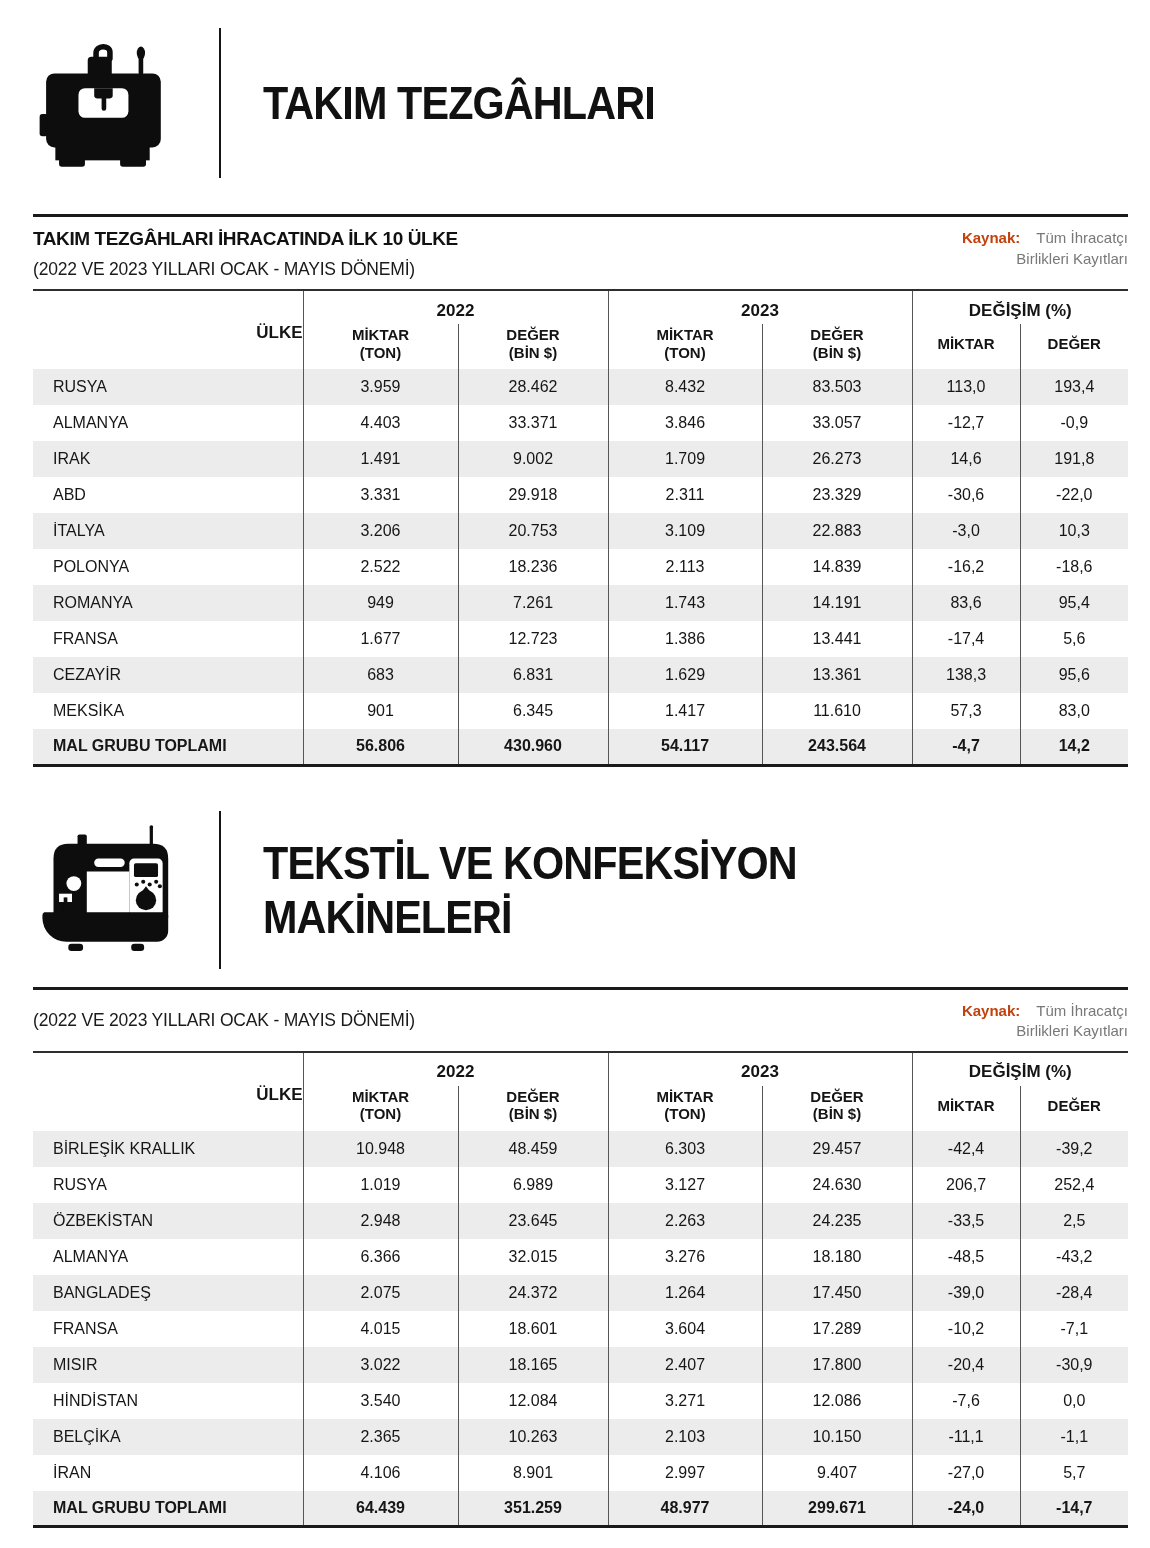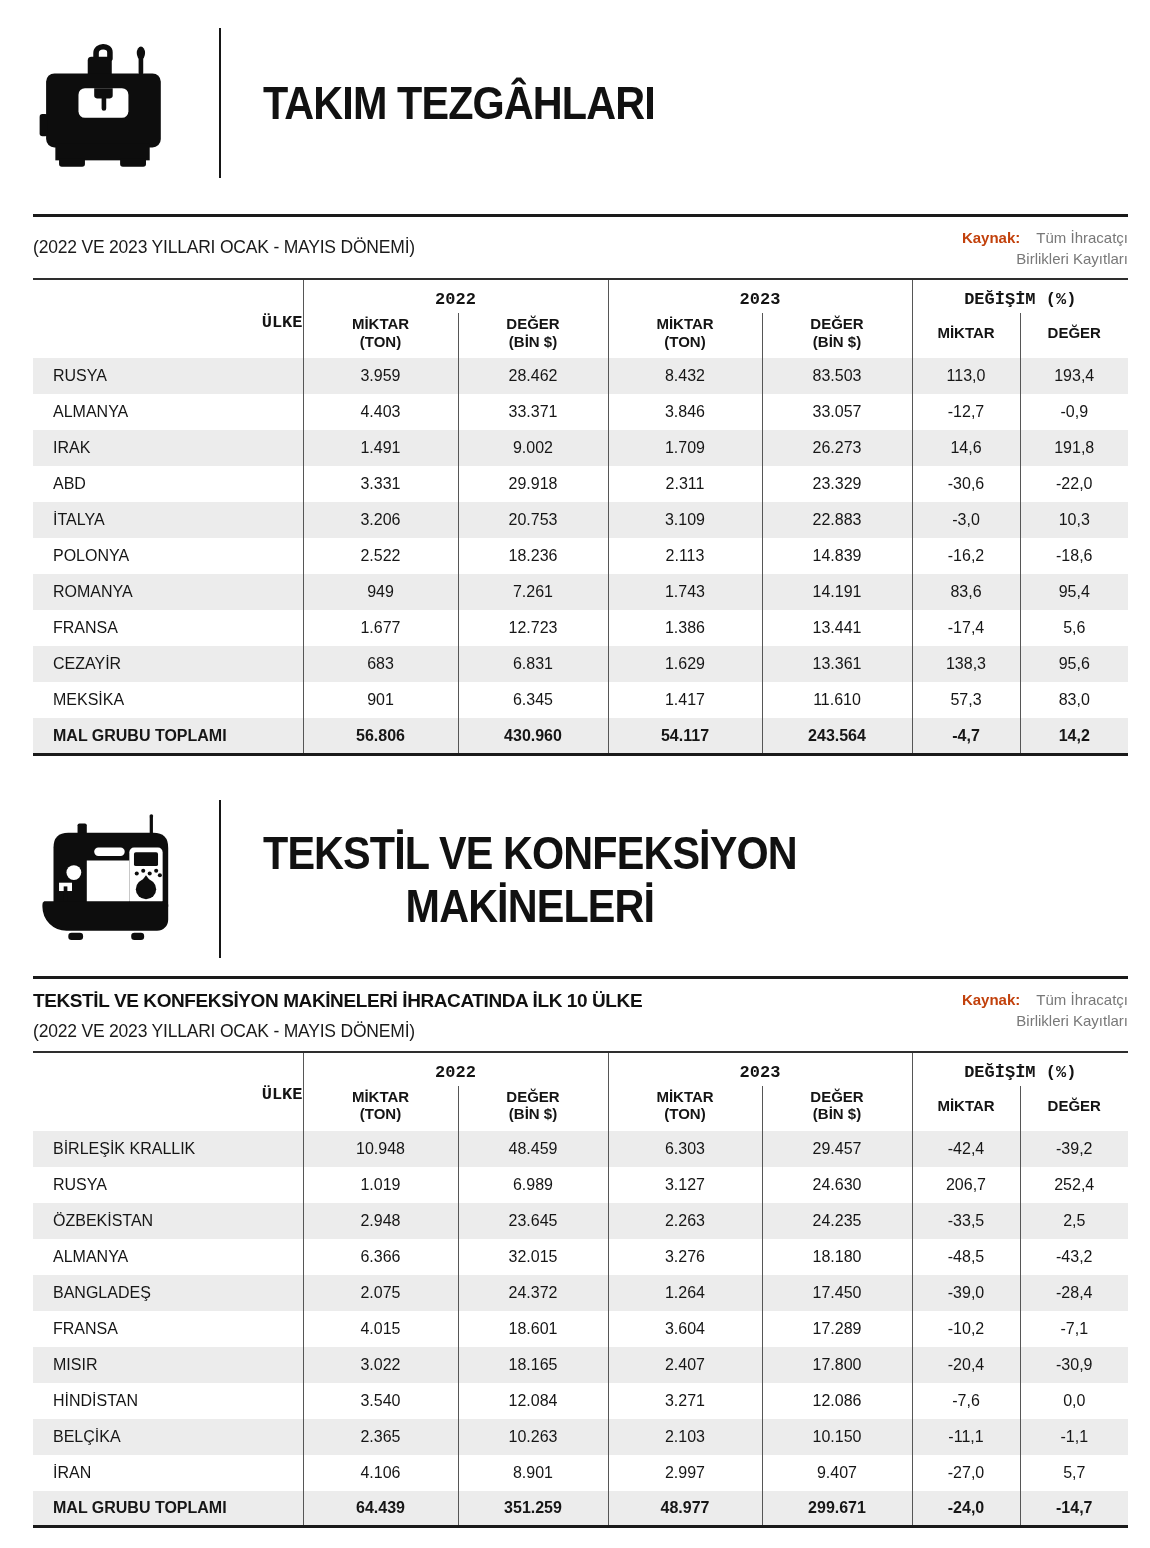--- a/index.html
+++ b/index.html
@@ -5,21 +5,21 @@
   * { margin:0; padding:0; box-sizing:border-box; }
   html,body { background:#ffffff; }
   body {
     width:1150px; height:1548px; overflow:hidden;
     font-family:"Liberation Sans", sans-serif;
     color:#1a1a1a;
   }
   .page { width:1150px; padding:0 22px 0 33px; }
 
   
-  .sec-head { display:flex; align-items:center;text-align:center; }
+  .sec-head { display:flex; align-items:center; }
   .sec-head.first  { margin-top:28px; height:150px; }
   .sec-head.second { margin-top:44px; height:158px; }
   .icon-box { flex:0 0 152px; height:100%; display:flex; align-items:center; justify-content:center; }
   .icon-box svg { width:148px; height:148px; }
   .vdiv { width:2px; align-self:stretch; background:#161616; margin-left:34px; }
   .big-title {
     margin-left:42px;
     font-weight:bold; font-size:47px; line-height:1.13; letter-spacing:-1px;
     transform:scaleX(0.88); transform-origin:left center;
     white-space:nowrap; color:#111;
@@ -37,21 +37,21 @@
   .source { text-align:right; font-size:15px; line-height:1.38; color:#787878; white-space:nowrap; }
   .source .src-label { font-weight:bold; color:#c2410c; margin-right:16px; }
 
   
   table.data {
     width:100%; border-collapse:collapse; table-layout:fixed;
     border-top:2px solid #2e2e2e; border-bottom:3px solid #1a1a1a;
   }
   table.data th { font-weight:bold; color:#141414; }
   tr.year-row  { height:34px; }
-  tr.year-row th { font-size:17px; vertical-align:middle; padding-top:6px;font-family:Liberation Mono, monospace; }
+  tr.year-row th { font-size:17px; vertical-align:middle; padding-top:6px; }
   tr.sub-row   { height:45px; }
   tr.sub-row th { font-size:15px; line-height:1.18; vertical-align:middle; white-space:pre-line; padding-bottom:6px; }
   th.ulke { text-align:right; padding-left:20px; font-size:16px; vertical-align:middle; }
   .bl { border-left:1px solid #565656; }
 
   table.data tbody tr { height:36px;margin-left:8px; }
   table.data tbody tr:nth-child(odd) { background:#ececec; }
   table.data tbody td {
     text-align:center; font-size:16px; color:#161616;
     border-left:1px solid #565656; vertical-align:middle;
@@ -84,20 +84,21 @@
       <div class="vdiv"></div>
       <div class="big-title">
         <div>TAKIM TEZGÂHLARI</div>
       </div>
     </div>
 
     <div class="rule r1"></div>
 
     <div class="tbl-head">
       <div>
+        <div class="tbl-title">TAKIM TEZGÂHLARI İHRACATINDA İLK 10 ÜLKE</div>
         <div class="tbl-sub">(2022 VE 2023 YILLARI OCAK - MAYIS DÖNEMİ)</div>
       </div>
       <div class="source">
         <span class="src-label">Kaynak:</span><span>Tüm İhracatçı</span><br>
         <span>Birlikleri Kayıtları</span>
       </div>
     </div>
 
     <table class="data">
       <colgroup>
@@ -265,21 +266,20 @@
       <div class="big-title">
         <div>TEKSTİL VE KONFEKSİYON</div>
         <div>MAKİNELERİ</div>
       </div>
     </div>
 
     <div class="rule r2"></div>
 
     <div class="tbl-head">
       <div>
-        <div class="tbl-title">TEKSTİL VE KONFEKSİYON MAKİNELERİ İHRACATINDA İLK 10 ÜLKE</div>
         <div class="tbl-sub">(2022 VE 2023 YILLARI OCAK - MAYIS DÖNEMİ)</div>
       </div>
       <div class="source">
         <span class="src-label">Kaynak:</span><span>Tüm İhracatçı</span><br>
         <span>Birlikleri Kayıtları</span>
       </div>
     </div>
 
     <table class="data">
       <colgroup>

